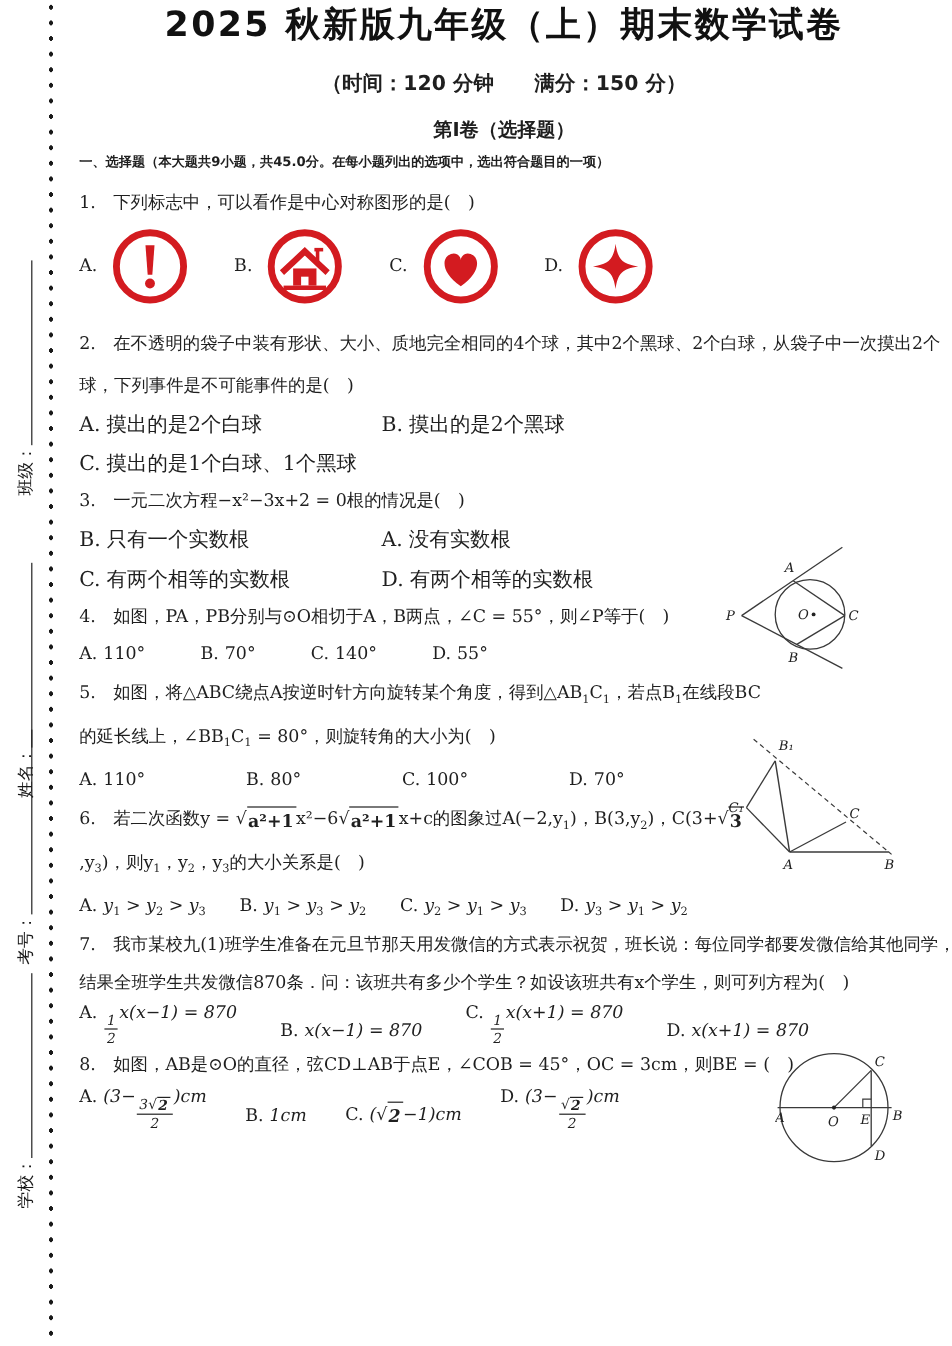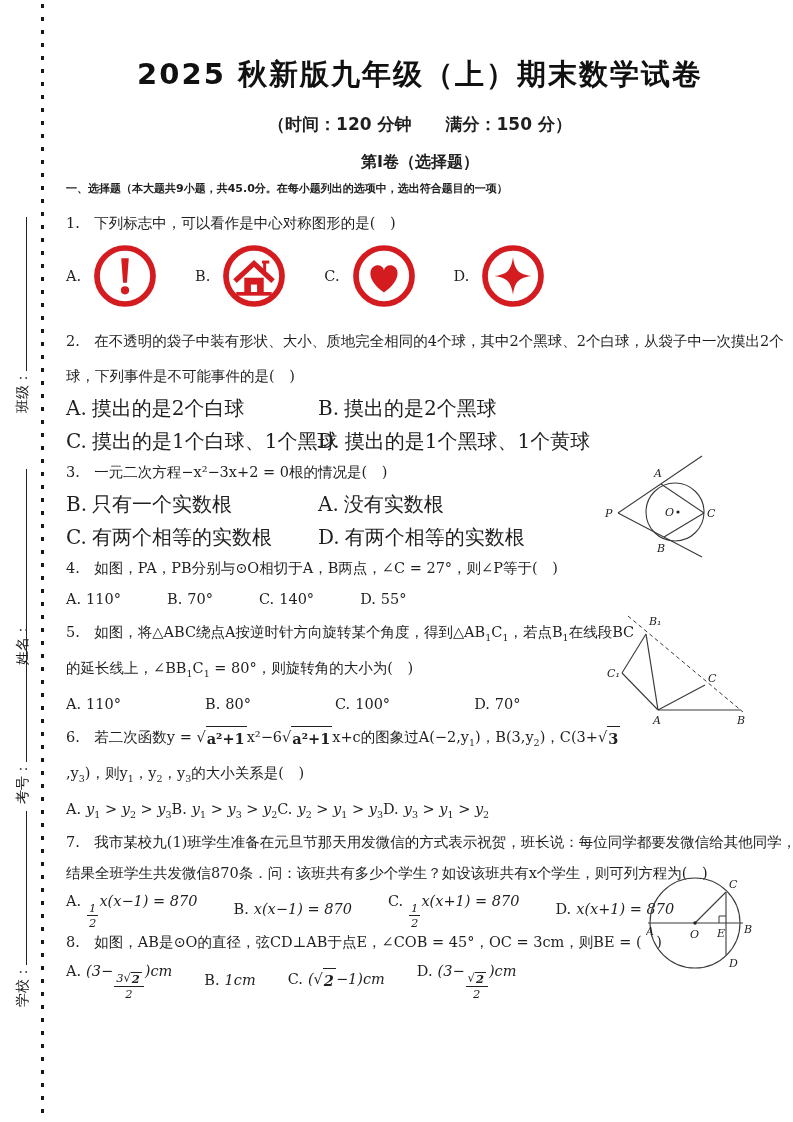--- a/index.html
+++ b/index.html
@@ -22,21 +22,21 @@
     display:flex; align-items:flex-end;
     transform:rotate(-90deg);
     font-family:"DejaVu Sans","Liberation Sans",sans-serif;
     font-size:14px; color:#161616;
   }
   .side-label { white-space:nowrap; line-height:18px; }
   .side-blank { flex:1; border-bottom:1.6px solid #222; margin:0 2px 4px 0; height:14px; }
   
   .content { position:absolute; left:66px; top:0; width:708px; }
   .title {
-    margin-top:54px; text-align:center;
+    text-align:center;
     font-family:"DejaVu Sans","Liberation Sans",sans-serif;
     font-weight:bold; font-size:29px; line-height:40px; letter-spacing:2px; color:#111;
   }
   .subtitle {
     margin-top:18px; text-align:center;
     font-family:"DejaVu Sans","Liberation Sans",sans-serif;
     font-weight:600; font-size:17px; line-height:24px;
   }
   .part {
     margin-top:14px; text-align:center;
@@ -47,24 +47,24 @@
     margin-top:4px;
     font-family:"DejaVu Sans","Liberation Sans",sans-serif;
     font-weight:bold; font-size:11px; line-height:22px; white-space:nowrap;
   }
   .q { position:relative; }
   .line { font-size:14.5px; line-height:23px; white-space:nowrap; }
   .stem { font-size:14.5px; line-height:23px; white-space:nowrap; }.mt6{margin-top:6px}.mt8{margin-top:8px}
   .mt10{margin-top:10px}.mt12{margin-top:12px}.mt18{margin-top:18px}
   .okey { margin-right:5px; }
   .opt { white-space:nowrap; }
-  .opt-row { display:flex; align-items:center; font-size:14.5px; line-height:23px; }
+  .opt-row { display:flex; align-items:flex-end; font-size:14.5px; line-height:23px; }
   .opt-grid {
     display:grid; grid-template-columns:252px auto; row-gap:10px;
-    font-size:20px; line-height:23px; margin-top:9px;
+    font-size:17px; line-height:23px; margin-top:9px;
   }
   .math { font-style:italic; }
   sub { font-size:9.5px; font-style:normal; }
   
   .frac { display:inline-flex; flex-direction:column; align-items:center;
           vertical-align:-6px; line-height:1.05; font-size:11.5px; margin:0 1px; }
   .fn { border-bottom:1px solid #222; padding:0 2px 1px; }
   .fd { padding-top:1px; }
   
   .sqrt { display:inline-flex; align-items:flex-start; }
@@ -162,36 +162,35 @@
       </div>
     </div>
 
     <div class="q">
       <div class="line mt18">2.　在不透明的袋子中装有形状、大小、质地完全相同的4个球，其中2个黑球、2个白球，从袋子中一次摸出2个</div>
       <div class="line mt12">球，下列事件是不可能事件的是(　)</div>
       <div class="opt-grid">
         <span class="opt"><span class="okey">A.</span><span>摸出的是2个白球</span></span>
         <span class="opt"><span class="okey">B.</span><span>摸出的是2个黑球</span></span>
         <span class="opt"><span class="okey">C.</span><span>摸出的是1个白球、1个黑球</span></span>
-        <span class="opt"><span class="okey">D.</span><span>摸出的是1个黑球、1个黄球</span></span>
       </div>
     </div>
 
     <div class="q">
       <div class="stem mt8">3.　一元二次方程−x²−3x+2 = 0根的情况是(　)</div>
       <div class="opt-grid">
         <span class="opt"><span class="okey">B.</span><span>只有一个实数根</span></span>
         <span class="opt"><span class="okey">A.</span><span>没有实数根</span></span>
         <span class="opt"><span class="okey">C.</span><span>有两个相等的实数根</span></span>
         <span class="opt"><span class="okey">D.</span><span>有两个相等的实数根</span></span>
       </div>
     </div>
 
     <div class="q">
-      <div class="stem mt8">4.　如图，PA，PB分别与⊙O相切于A，B两点，∠C = 27°，则∠P等于(　)</div>
+      <div class="stem mt8">4.　如图，PA，PB分别与⊙O相切于A，B两点，∠C = 55°，则∠P等于(　)</div>
       <div class="opt-row mt8" style="gap:46px">
         <span class="opt"><span class="okey">A.</span><span>110°</span></span>
         <span class="opt"><span class="okey">B.</span><span>70°</span></span>
         <span class="opt"><span class="okey">C.</span><span>140°</span></span>
         <span class="opt"><span class="okey">D.</span><span>55°</span></span>
       </div>
     </div>
 
     <div class="q">
       <div class="line mt10">5.　如图，将△ABC绕点A按逆时针方向旋转某个角度，得到△AB<sub>1</sub>C<sub>1</sub>，若点B<sub>1</sub>在线段BC</div>
@@ -209,21 +208,21 @@
             <span class="rsg">√</span>
             <span class="rad">a²+1</span>
           </span>x²−6<span class="sqrt">
             <span class="rsg">√</span>
             <span class="rad">a²+1</span>
           </span>x+c的图象过A(−2,y<sub>1</sub>)，B(3,y<sub>2</sub>)，C(3+<span class="sqrt">
             <span class="rsg">√</span>
             <span class="rad">3</span>
           </span></div>
       <div class="line mt8">,y<sub>3</sub>)，则y<sub>1</sub>，y<sub>2</sub>，y<sub>3</sub>的大小关系是(　)</div>
-      <div class="opt-row mt8" style="">
+      <div class="opt-row mt8" style="gap:28px">
         <span class="opt"><span class="okey">A.</span><span class="math">y<sub>1</sub> &gt; y<sub>2</sub> &gt; y<sub>3</sub></span></span>
         <span class="opt"><span class="okey">B.</span><span class="math">y<sub>1</sub> &gt; y<sub>3</sub> &gt; y<sub>2</sub></span></span>
         <span class="opt"><span class="okey">C.</span><span class="math">y<sub>2</sub> &gt; y<sub>1</sub> &gt; y<sub>3</sub></span></span>
         <span class="opt"><span class="okey">D.</span><span class="math">y<sub>3</sub> &gt; y<sub>1</sub> &gt; y<sub>2</sub></span></span>
       </div>
     </div>
 
     <div class="q">
       <div class="line mt6">7.　我市某校九(1)班学生准备在元旦节那天用发微信的方式表示祝贺，班长说：每位同学都要发微信给其他同学，</div>
       <div class="line mt8">结果全班学生共发微信870条．问：该班共有多少个学生？如设该班共有x个学生，则可列方程为(　)</div>

